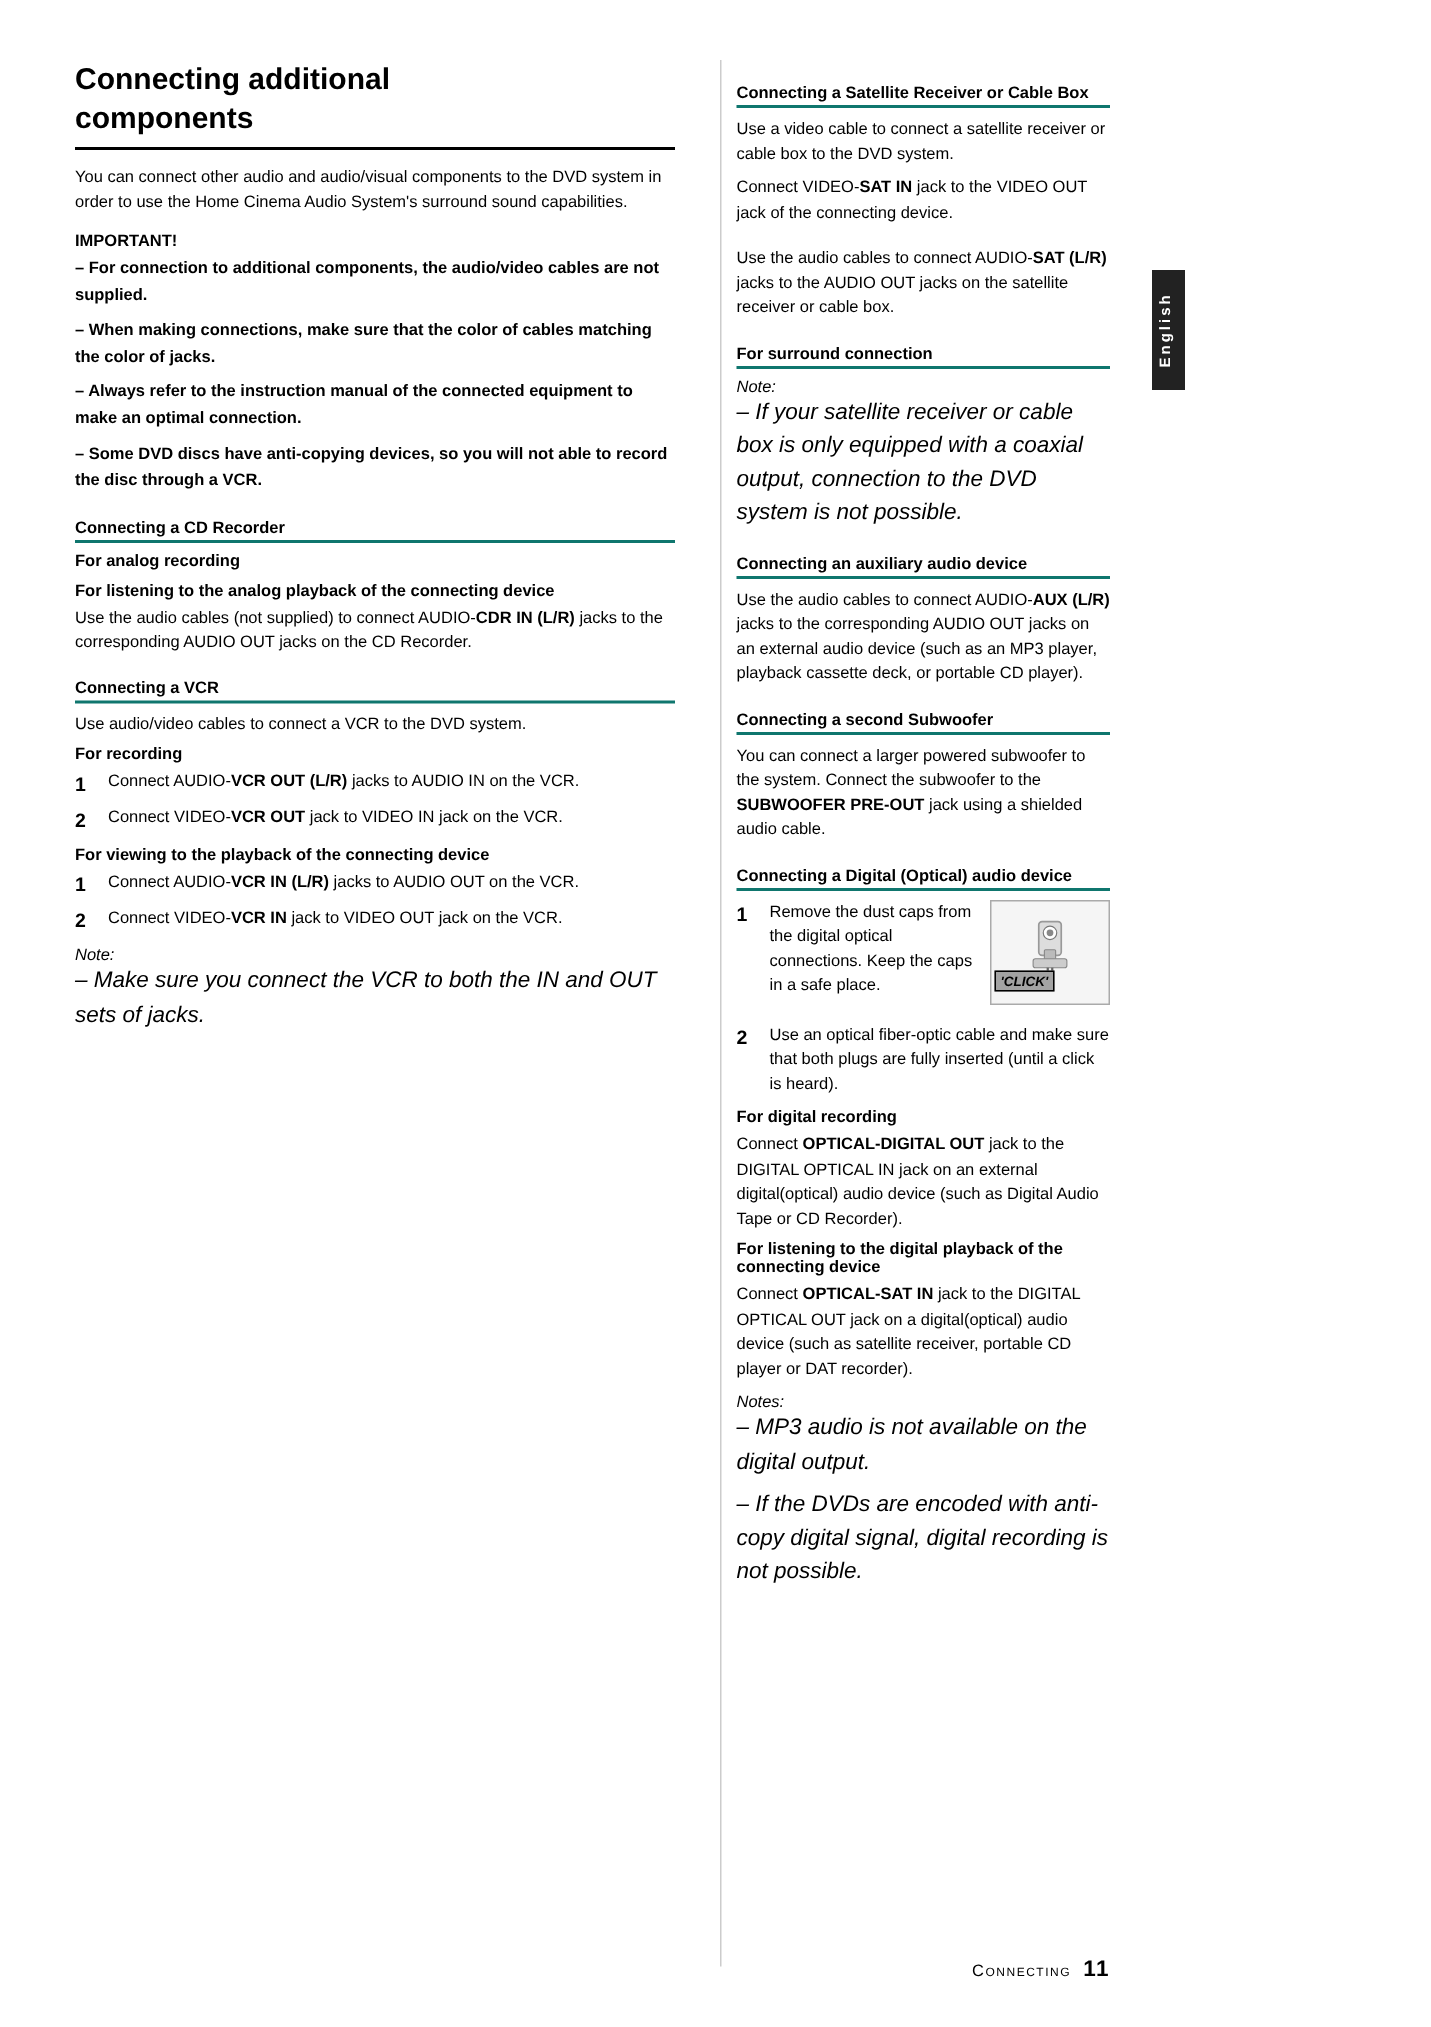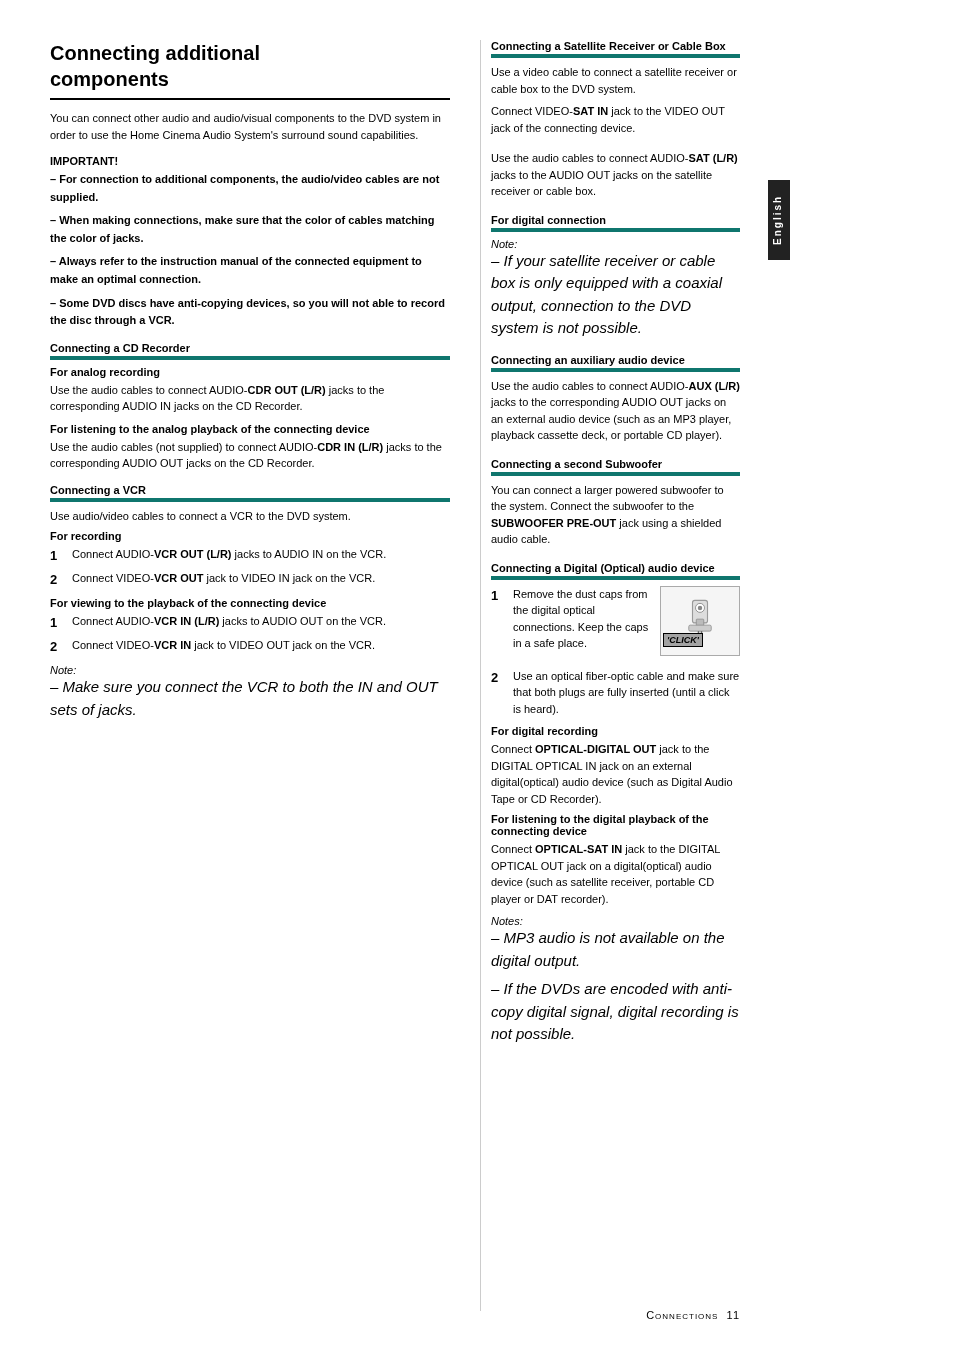--- a/index.html
+++ b/index.html
@@ -79,23 +79,24 @@
       font-size: 11px;
       font-weight: bold;
       line-height: 1.6;
     }
     .section {
       margin-bottom: 12px;
     }
     .section-title {
       font-weight: bold;
       font-size: 11px;
-      border-bottom: 4px solid #0f766e;
+      border-bottom: 2px solid #0f766e;
       padding-bottom: 2px;
       margin-bottom: 6px;
+      margin-top: 16px;
     }
     .sub-section-title {
       font-weight: bold;
       font-size: 11px;
       margin-bottom: 4px;
     }
     .body-text {
       font-size: 11px;
       line-height: 1.5;
       margin-bottom: 6px;
@@ -133,22 +134,22 @@
     }
     .footer-line {
       position: absolute;
       bottom: 30px;
       right: 50px;
       font-size: 11px;
       font-variant: small-caps;
       letter-spacing: 1px;
     }
     .footer-line span.page-num {
-      font-size: 11px;
-      font-weight: normal;
+      font-size: 15px;
+      font-weight: bold;
       margin-top: 45px;
     }
     .right-col .section {
       margin-bottom: 14px;
     }
     .optical-connector-img {
       float: right;
       width: 80px;
       height: 70px;
       margin-left: 10px;
@@ -196,21 +197,20 @@
         <div class="important-label">IMPORTANT!</div>
         <p class="body-text"><b>–  For connection to additional components, the audio/video cables are not supplied.</b></p>
         <p class="body-text"><b>–  When making connections, make sure that the color of cables matching the color of jacks.</b></p>
         <p class="body-text"><b>–  Always refer to the instruction manual of the connected equipment to make an optimal connection.</b></p>
         <p class="body-text"><b>–  Some DVD discs have anti-copying devices, so you will not able to record the disc through a VCR.</b></p>
       </div>
 
       <div class="section">
         <div class="section-title">Connecting a CD Recorder</div>
         <div class="sub-section-title">For analog recording</div>
-        <p class="body-text">Use the audio cables to connect AUDIO-<b>CDR OUT (L/R)</b> jacks to the corresponding AUDIO IN jacks on the CD Recorder.</p>
 
         <div class="sub-section-title" style="margin-top:8px;">For listening to the analog playback of the connecting device</div>
         <p class="body-text">Use the audio cables (not supplied) to connect AUDIO-<b>CDR IN (L/R)</b> jacks to the corresponding AUDIO OUT jacks on the CD Recorder.</p>
       </div>
 
       <div class="section">
         <div class="section-title">Connecting a VCR</div>
         <p class="body-text">Use audio/video cables to connect a VCR to the DVD system.</p>
 
         <div class="sub-section-title">For recording</div>
@@ -251,21 +251,21 @@
         <div class="section-title">Connecting a Satellite Receiver or Cable Box</div>
         <p class="body-text">Use a video cable to connect a satellite receiver or cable box to the DVD system.</p>
         <p class="body-text">Connect VIDEO-<b>SAT IN</b> jack to the VIDEO OUT jack of the connecting device.</p>
       </div>
 
       <div class="section">
         <p class="body-text">Use the audio cables to connect AUDIO-<b>SAT (L/R)</b> jacks to the AUDIO OUT jacks on the satellite receiver or cable box.</p>
       </div>
 
       <div class="section">
-        <div class="section-title">For digital connection</div>
+        <div class="section-title">For surround connection</div>
         <p class="note-label">Note:</p>
         <p class="note-text">–  If your satellite receiver or cable box is only equipped with a coaxial output, connection to the DVD system is not possible.</p>
       </div>
 
       <div class="section">
         <div class="section-title">Connecting an auxiliary audio device</div>
         <p class="body-text">Use the audio cables to connect AUDIO-<b>AUX (L/R)</b> jacks to the corresponding AUDIO OUT jacks on an external audio device (such as an MP3 player, playback cassette deck, or portable CD player).</p>
       </div>
 
       <div class="section">
@@ -322,15 +322,15 @@
           <p class="note-text">–  If the DVDs are encoded with anti-copy digital signal, digital recording is not possible.</p>
         </div>
       </div>
 
     </div>
   </div>
 
   <div class="side-tab">English</div>
 
   <div class="footer-line">
-    <span>Connections</span>&nbsp;&nbsp;<span class="page-num">11</span>
+    <span>Connecting</span>&nbsp;&nbsp;<span class="page-num">11</span>
   </div>
 </div>
 
 </body></html>

